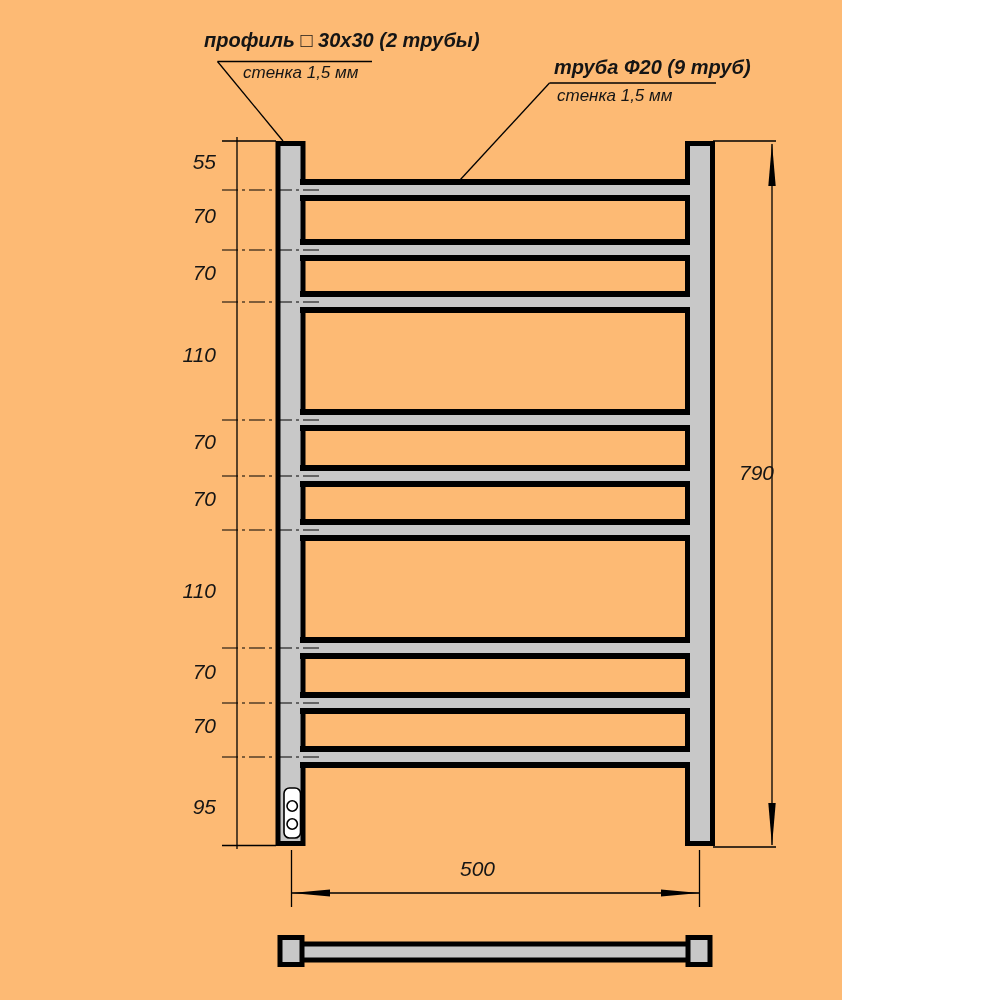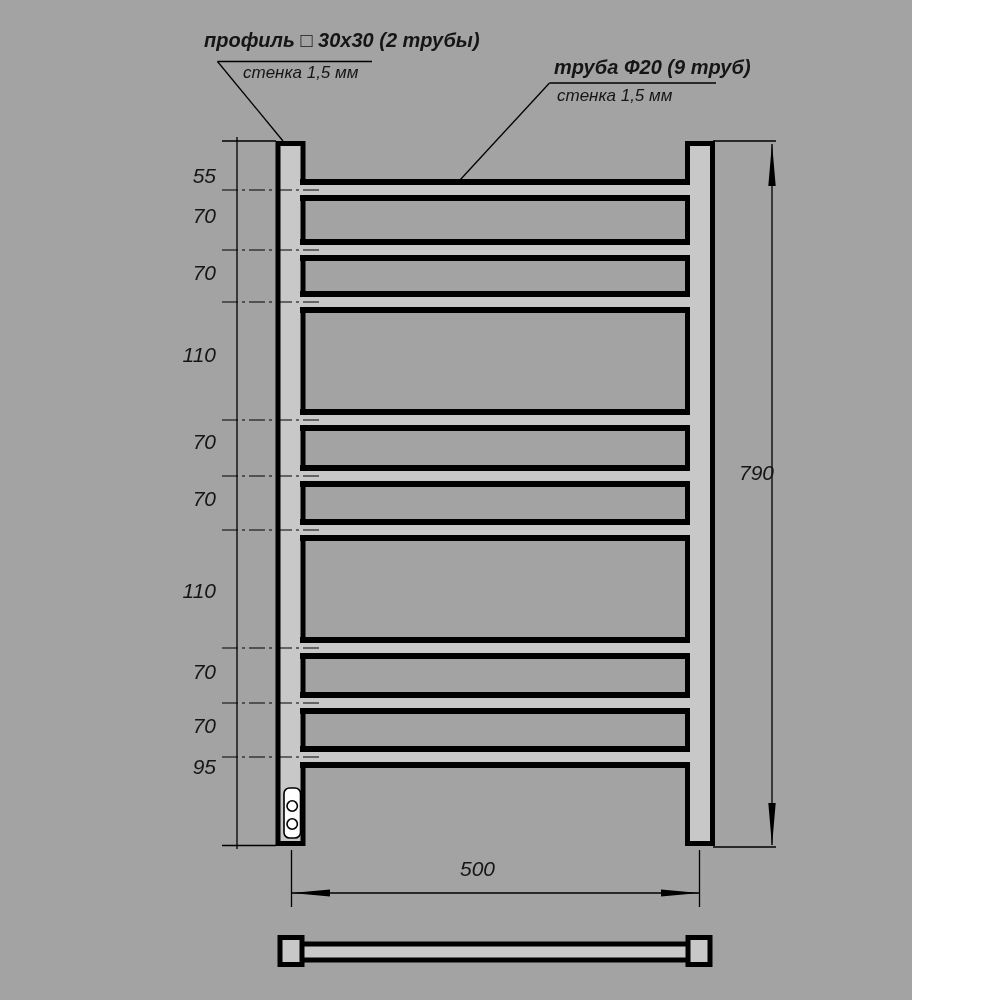--- a/index.html
+++ b/index.html
@@ -1,16 +1,16 @@
 <!DOCTYPE html>
 <html><head>
 <meta charset="utf-8">
 <style>
   html,body{margin:0;padding:0;background:#ffffff;}
-  #stage{position:relative;width:912px;height:1000px;background:#a3a3a3;overflow:hidden;
+  #stage{position:relative;width:842px;height:1000px;background:#fdba74;overflow:hidden;
          font-family:"Liberation Sans",sans-serif;}
   #stage svg{position:absolute;left:0;top:0;}
   .lbl{position:absolute;color:#151515;white-space:nowrap;line-height:1.2;}
   .ann-title{font:italic bold 20px "Liberation Sans",sans-serif;}
   .ann-sub{font:italic 17px "Liberation Sans",sans-serif;}
   .dim{font:italic 21px "Liberation Sans",sans-serif;}
   .left-dim{left:168px;width:48px;text-align:right;}
   
   .s1{stroke:#000;stroke-width:1.3;fill:none;}
   .s5{stroke:#000;stroke-width:5;}
@@ -132,27 +132,27 @@
     <line class="s1" x1="292.2" y1="841" x2="292.2" y2="845"></line>
   </g>
 </svg>
 
   <div class="lbl ann-title" style="left:204px;top:29px;">профиль □ 30x30 (2 трубы)</div>
   <div class="lbl ann-sub" style="left:243px;top:63px;">стенка 1,5 мм</div>
 
   <div class="lbl ann-title" style="left:554px;top:56px;">труба Ф20 (9 труб)</div>
   <div class="lbl ann-sub" style="left:557px;top:86px;">стенка 1,5 мм</div>
 
-  <div class="lbl dim left-dim" style="top:164px;">55</div>
+  <div class="lbl dim left-dim" style="top:150px;">55</div>
   <div class="lbl dim left-dim" style="top:204px;">70</div>
   <div class="lbl dim left-dim" style="top:261px;">70</div>
   <div class="lbl dim left-dim" style="top:343px;">110</div>
   <div class="lbl dim left-dim" style="top:430px;">70</div>
   <div class="lbl dim left-dim" style="top:487px;">70</div>
   <div class="lbl dim left-dim" style="top:579px;">110</div>
   <div class="lbl dim left-dim" style="top:660px;">70</div>
   <div class="lbl dim left-dim" style="top:714px;">70</div>
-  <div class="lbl dim left-dim" style="top:755px;">95</div>
+  <div class="lbl dim left-dim" style="top:795px;">95</div>
 
   <div class="lbl dim" style="left:739px;top:461px;">790</div>
 
   <div class="lbl dim" style="left:460px;top:857px;width:60px;text-align:left;">500</div>
 </div>
 
 </body></html>

